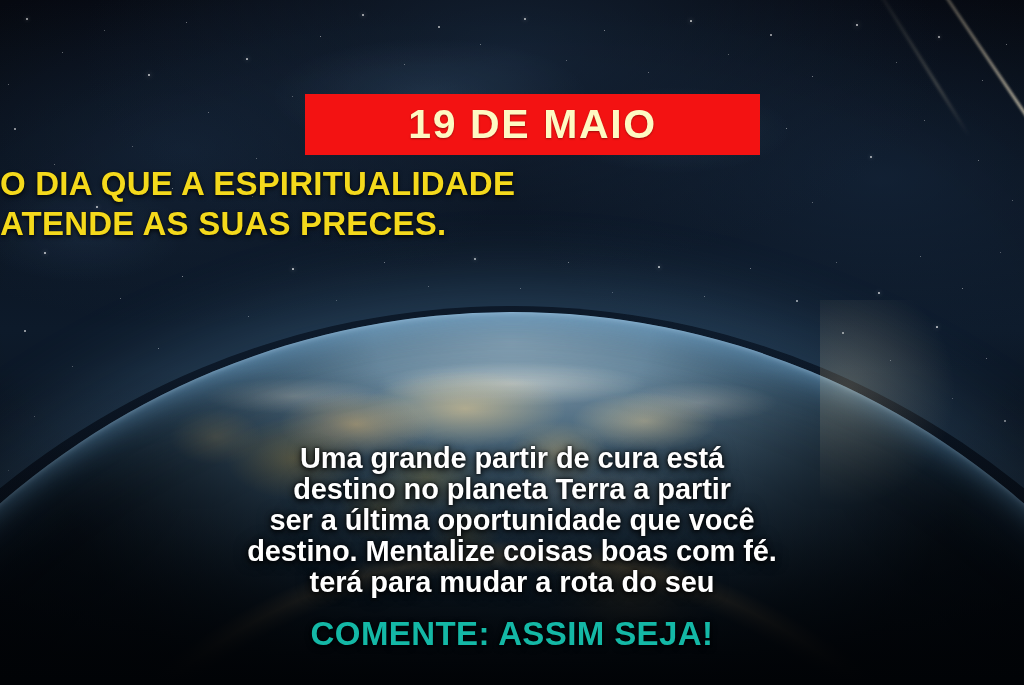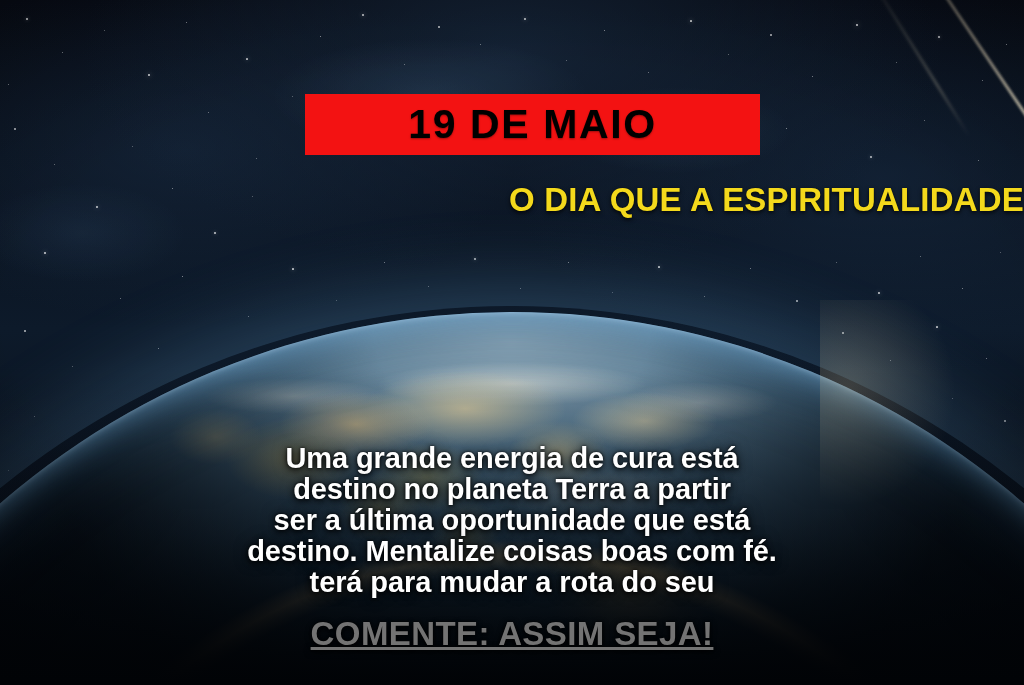--- a/index.html
+++ b/index.html
@@ -197,22 +197,22 @@
     letter-spacing: 1.6px;
     line-height: 1;
     text-shadow: 0 1px 2px rgba(0,0,0,0.35);
     white-space: nowrap;
   }
 
   .headline {
     position: absolute;
     left: 0;
     right: 0;
-    top: 180px;
-    text-align: right;
+    top: 164px;
+    text-align: left;
     color: #f4d91c;
     font-size: 33px;
     font-weight: bold;
     line-height: 40px;
     letter-spacing: 0.2px;
     text-shadow:
       0 0 1px rgba(0,0,0,0.55),
       0 2px 4px rgba(0,0,0,0.75);
   }
   .headline .hl-line { display: block; white-space: nowrap; }
@@ -349,31 +349,32 @@
 
   <div class="comet"></div>
   <div class="comet2"></div>
 
   <div class="warm-smudge"></div>
   <div class="vignette"></div>
 
   <div class="content">
 
     <div class="date-banner" style="background: rgb(243, 18, 18);">
-      <span style="color: #000000;">19 DE MAIO</span>
+      <span style="color: #fef9c3;">19 DE MAIO</span>
     </div>
 
     <div class="headline" style="color: rgb(244, 217, 28);">
       <span class="hl-line">O DIA QUE A ESPIRITUALIDADE</span>
+      <span class="hl-line">ATENDE AS SUAS PRECES.</span>
     </div>
 
     <div class="body-copy" style="color: rgb(255, 255, 255);">
-      <span class="bc-line">Uma grande energia de cura está</span>
+      <span class="bc-line">Uma grande partir de cura está</span>
       <span class="bc-line">destino no planeta Terra a partir</span>
-      <span class="bc-line">ser a última oportunidade que está</span>
+      <span class="bc-line">ser a última oportunidade que você</span>
       <span class="bc-line">destino. Mentalize coisas boas com fé.</span>
       <span class="bc-line">terá para mudar a rota do seu</span>
     </div>
 
-    <div class="cta" style="color: #737373; text-decoration: underline;">COMENTE: ASSIM SEJA!</div>
+    <div class="cta" style="color: #14b8a6;">COMENTE: ASSIM SEJA!</div>
 
   </div>
 </div>
 
 </body></html>

